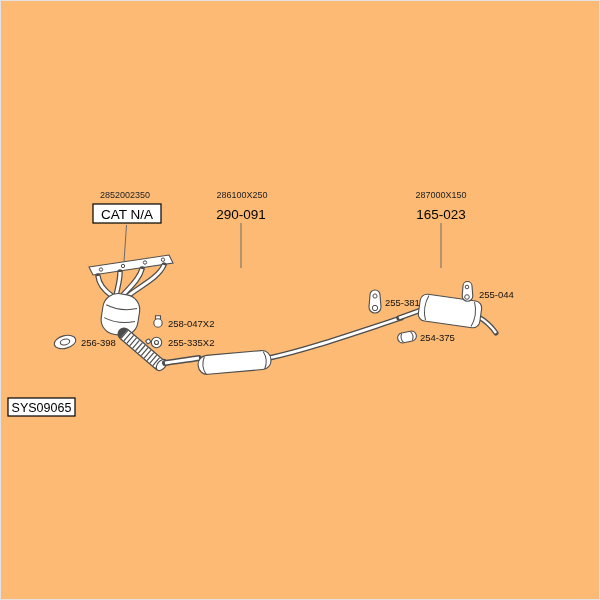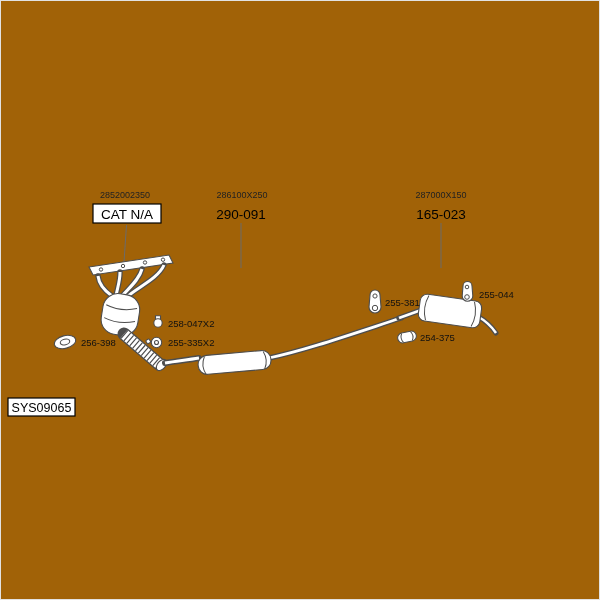--- a/index.html
+++ b/index.html
@@ -1,20 +1,20 @@
 <!DOCTYPE html>
 <html><head>
 <meta charset="utf-8">
 <style>
   html,body { margin:0; padding:0; background:#f3f3f3; }
   #canvas {
     position:relative;
     width:600px; height:600px;
     margin:0 auto;
-    background:#a16207;
+    background:#fdba74;
     border:1px solid #e2e2e2;
     box-sizing:border-box;
     font-family:"Liberation Sans", sans-serif;
   }
   svg { display:block; }
   text {
     font-family:"Liberation Sans", sans-serif;
     fill:#111111;
   }
   .code-label   { font-size:9px;   fill:#222222; }

